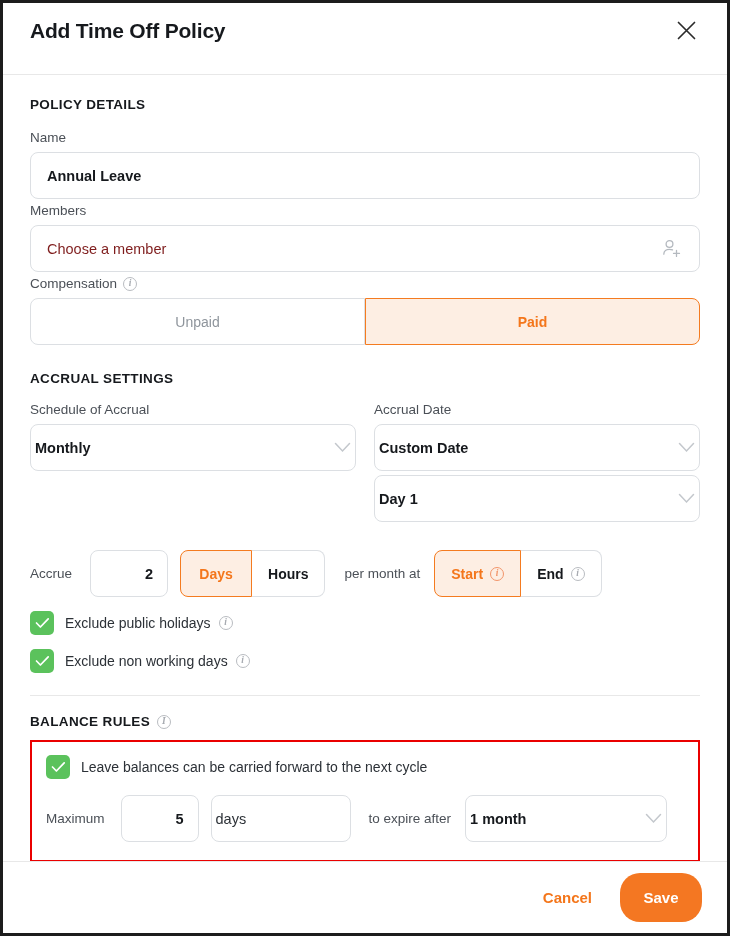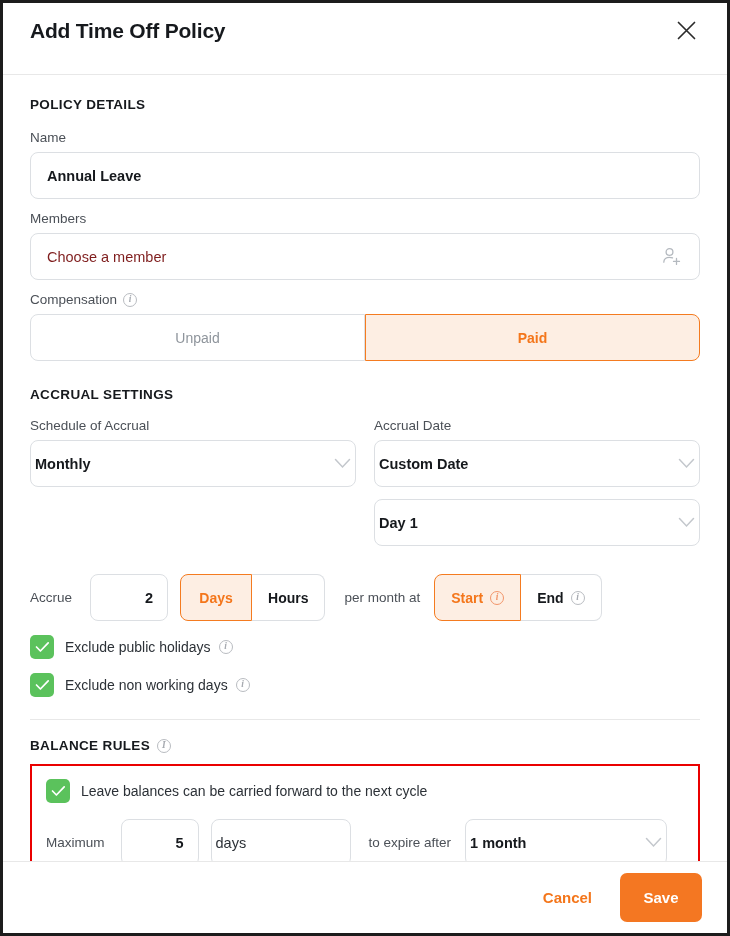--- a/index.html
+++ b/index.html
@@ -144,27 +144,27 @@
     gap: 10px; padding: 0 25px;
     background: #fff;
   }
   .btn-cancel {
     background: none; border: none;
     color: #f4761b; font-size: 15px; font-weight: bold;
     padding: 10px 18px; cursor: pointer;
     font-family: "Liberation Sans", sans-serif;
   }
   .btn-save {
-    background: #f47722; border: none; border-radius: 7px;
+    background: #f47722; border: none; border-radius: 20px;
     color: #fff; font-size: 15px; font-weight: bold;
     width: 82px; height: 49px; cursor: pointer;
     font-family: "Liberation Sans", sans-serif;
   }
   .mt18 { margin-top: 18px; }
-  .mt16 { margin-top: 12px; }
+  .mt16 { margin-top: 4px; }
 </style>
 </head>
 <body>
 
 <div class="screen">
 
   <div class="modal-header">
     <div class="modal-title">Add Time Off Policy</div>
     <div class="close-icon">
       <svg width="21" height="21" viewBox="0 0 21 21" fill="none" stroke="currentColor" stroke-width="1.7" stroke-linecap="round">

